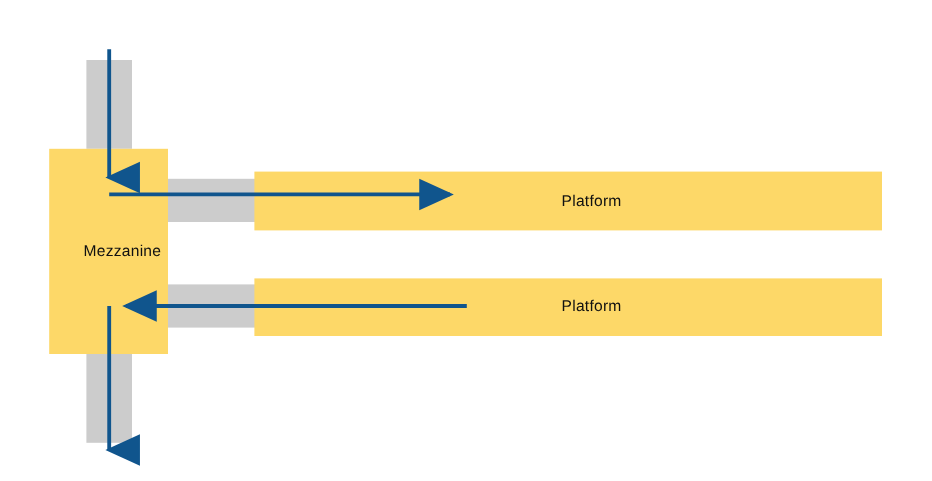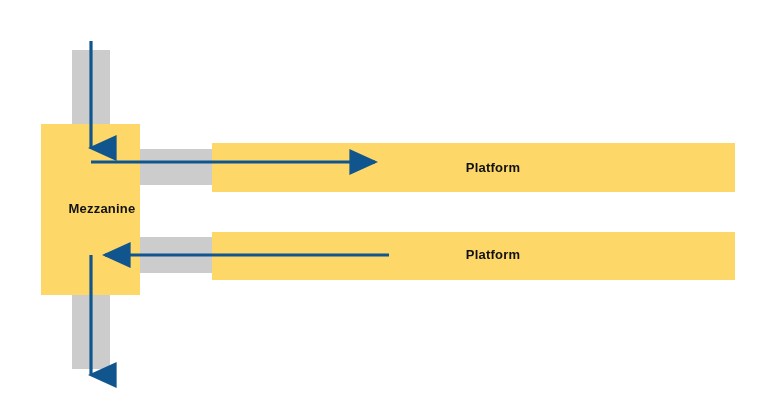--- a/index.html
+++ b/index.html
@@ -22,21 +22,21 @@
   }
   .gray-bar {
     background: #cccccc;
   }
   .yellow-block {
     background: #fdd868;
   }
   .label {
     position: absolute;
     font-family: "Liberation Sans", sans-serif;
-    font-weight: bold;
+    font-weight: normal;
     font-size: 13px;
     color: #111111;
     letter-spacing: 0.2px;
     white-space: nowrap;
   }
   .label.centered {
     text-align: center;
   }
   svg.arrow-layer {
     position: absolute;

